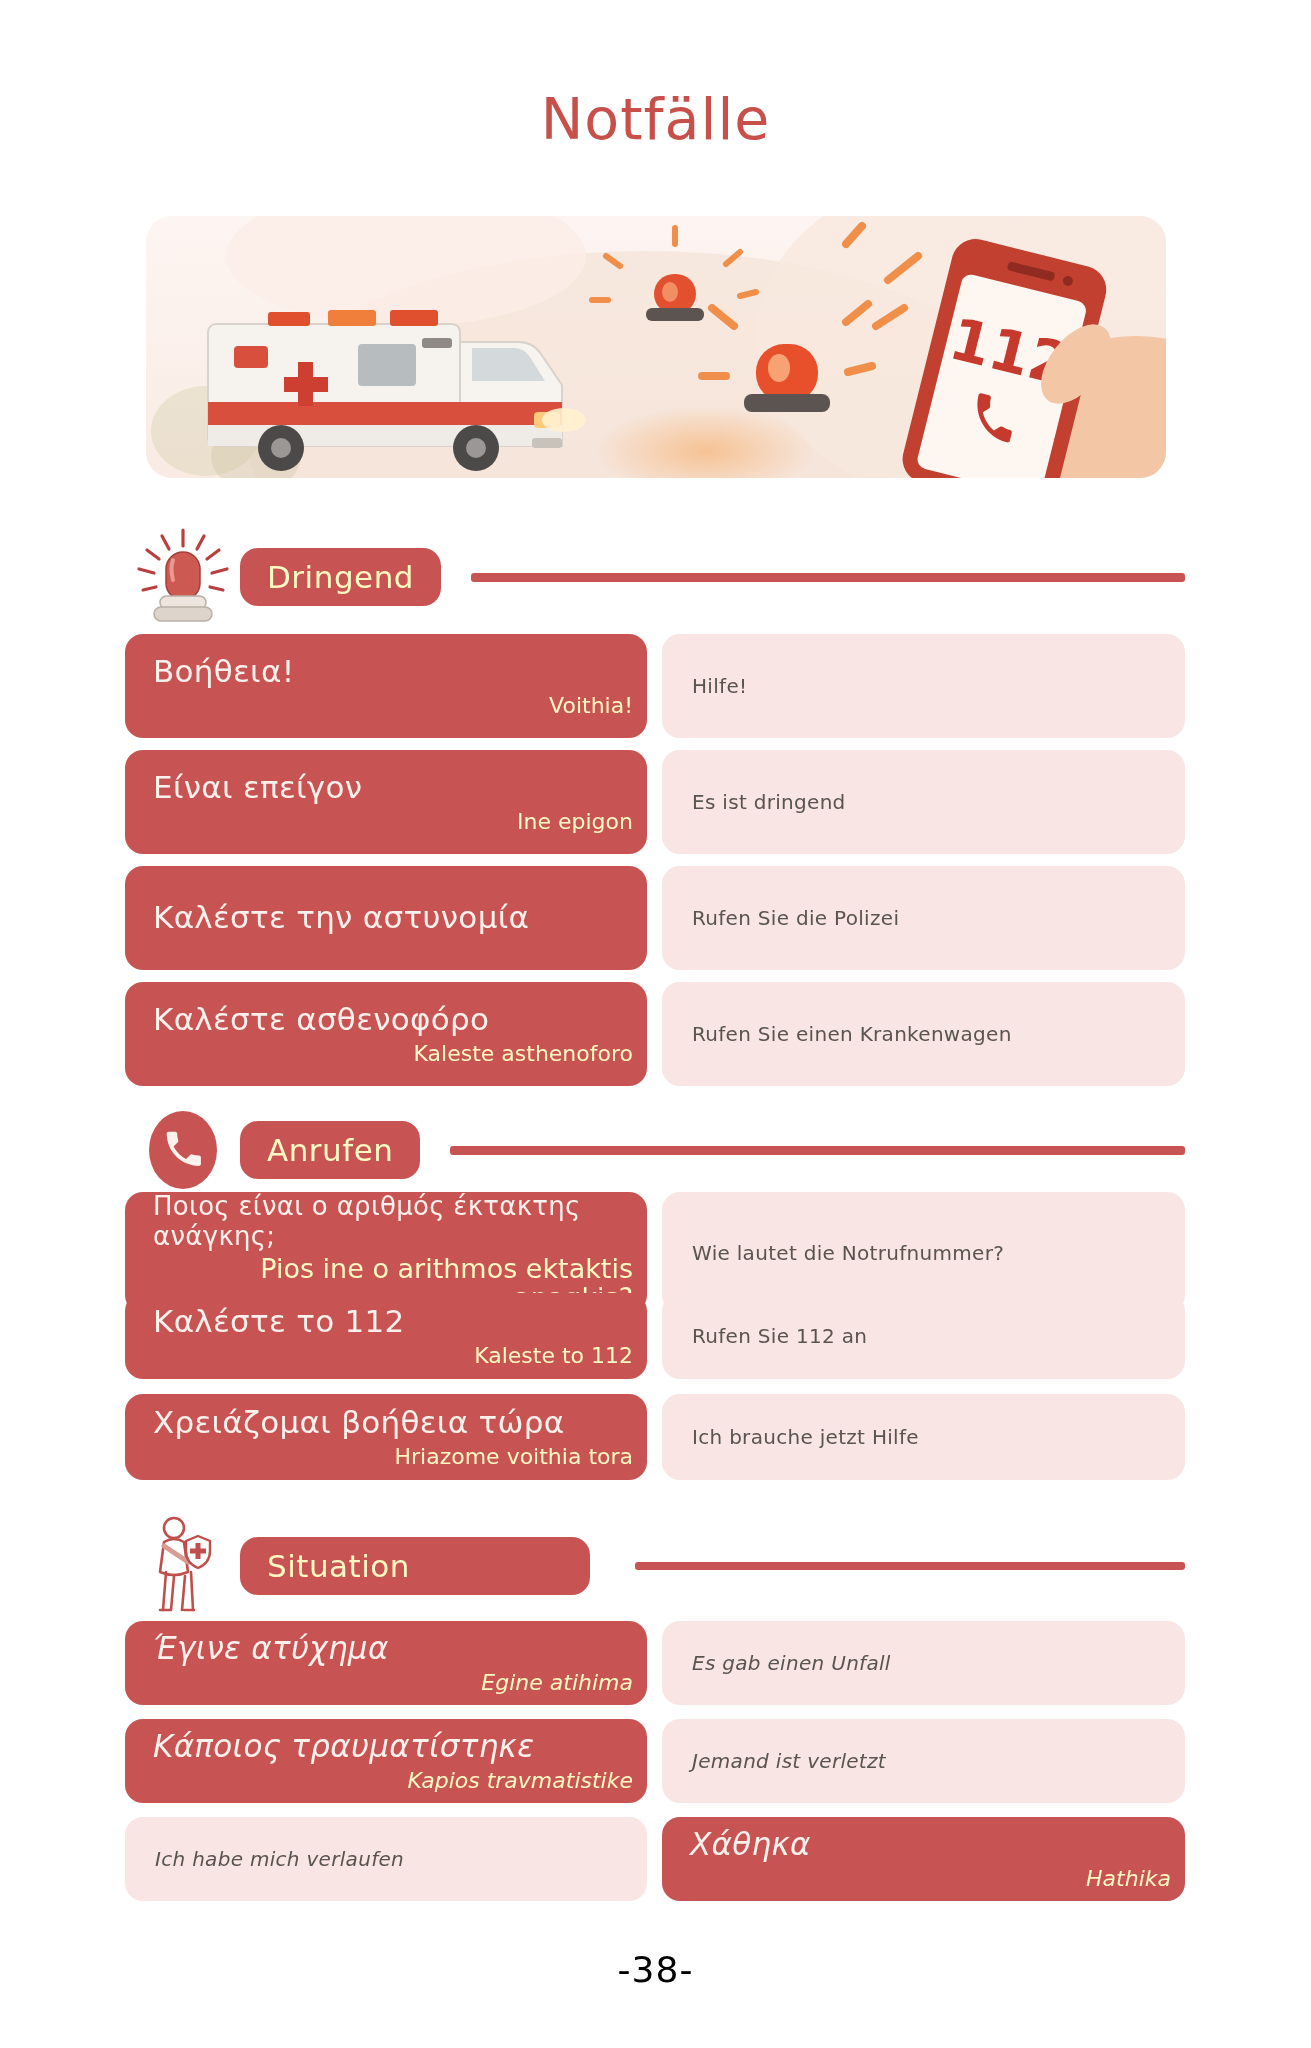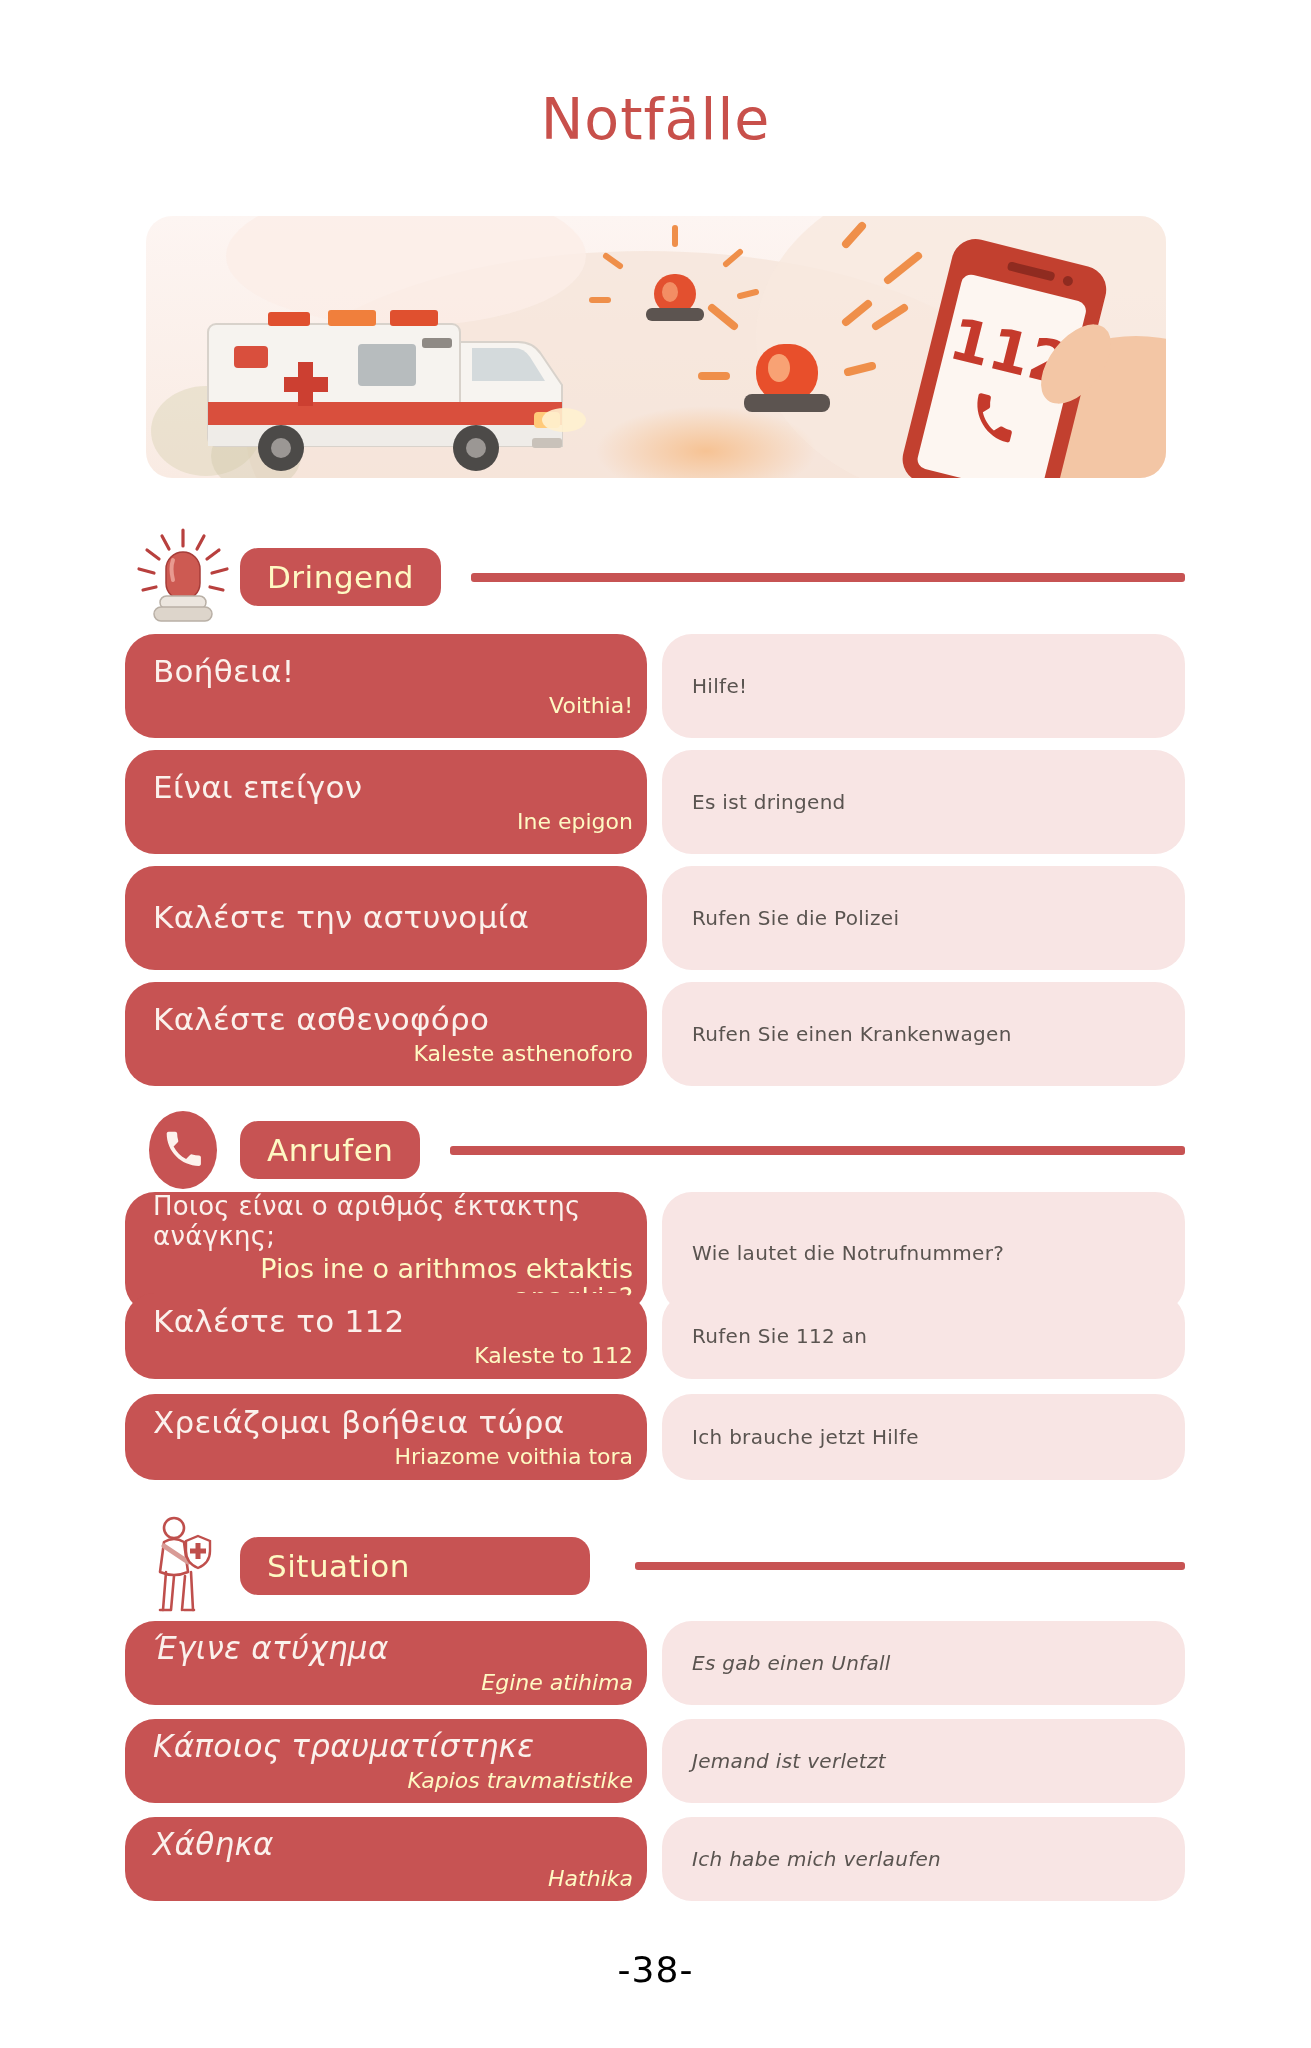--- a/index.html
+++ b/index.html
@@ -32,21 +32,21 @@
   .header-line{flex:1;height:9px;background:#c75353;border-radius:3px;margin-left:30px;}
   .sh-situation .header-line{margin-left:45px;height:8px;}
   .rows{display:flex;flex-direction:column;margin:8px 126px 0 125px;}
   .sec-dringend{gap:12px;margin-top:8px;}
   .sec-anrufen{gap:15px;margin-top:2px;}
   .sec-situation{gap:14px;margin-top:1px;font-style:italic;}
   .row{display:grid;grid-template-columns:522px 1fr;gap:15px;}
   .sec-dringend .row{height:104px;}
   .sec-anrufen .row{height:86px;}
   .sec-situation .row{height:84px;}
-  .cell{border-radius:30px;display:flex;flex-direction:column;justify-content:center;}
+  .cell{border-radius:18px;display:flex;flex-direction:column;justify-content:center;}
   .greek-cell{background:#c75353;padding-left:28px;padding-right:14px;}
   .german-cell{background:#f8e5e4;padding-left:30px;padding-right:14px;}
   .greek{color:#fbf1ec;font-size:31px;line-height:1.15;letter-spacing:.3px;}
   .translit{color:#fef9c3;font-size:22px;margin-top:4px;line-height:1.1;text-align:right;}
   .german{color:#5a5450;font-size:20px;letter-spacing:.3px;}
   .row-compact .greek{font-size:26px;}
   .row-compact .translit{font-size:27px;margin-top:2px;}
   .footer{
     position:absolute;left:0;right:0;bottom:58px;text-align:center;
     color:#000000;font-size:36px;letter-spacing:1px;
@@ -294,25 +294,25 @@
     <div class="row">
       <div class="cell greek-cell">
         <div class="greek">Κάποιος τραυματίστηκε</div>
         <div class="translit">Kapios travmatistike</div>
       </div>
       <div class="cell german-cell">
         <div class="german">Jemand ist verletzt</div>
       </div>
     </div>
     <div class="row">
+      <div class="cell german-cell">
+        <div class="german">Ich habe mich verlaufen</div>
+      </div>
       <div class="cell greek-cell">
         <div class="greek">Χάθηκα</div>
         <div class="translit">Hathika</div>
       </div>
-      <div class="cell german-cell">
-        <div class="german">Ich habe mich verlaufen</div>
-      </div>
     </div>
   </div>
 
   <div class="footer">-38-</div>
 
 </div>
 
 </body></html>

